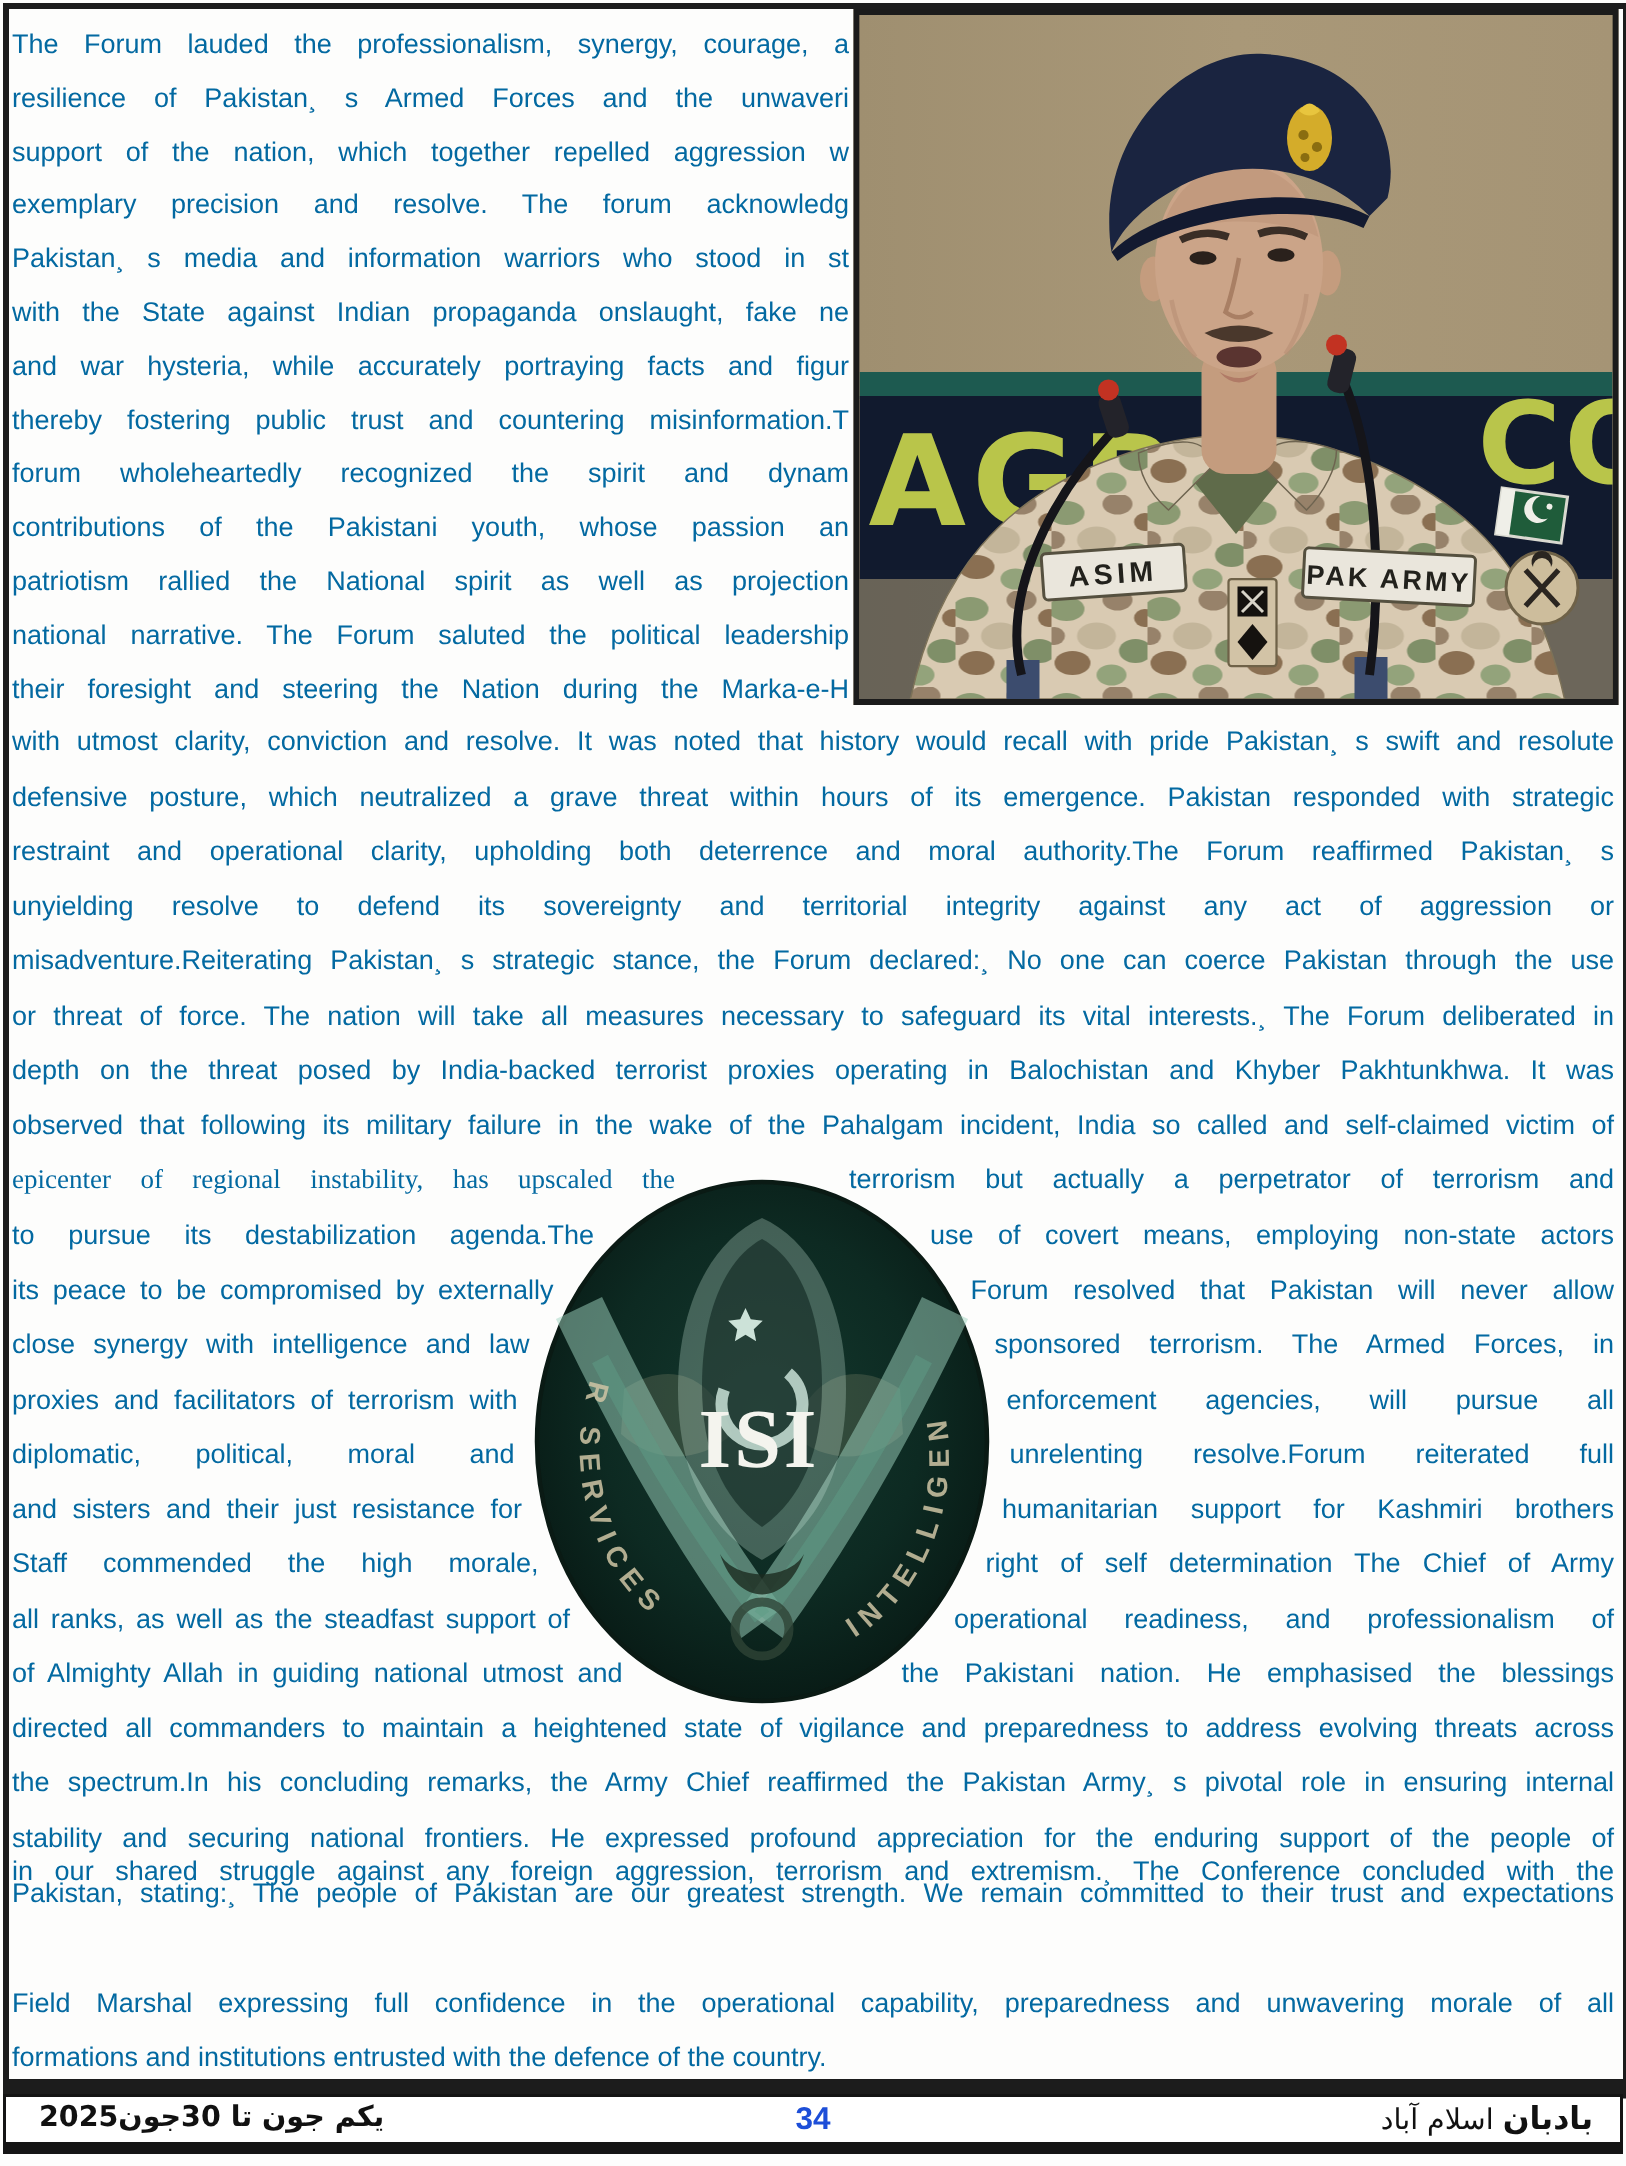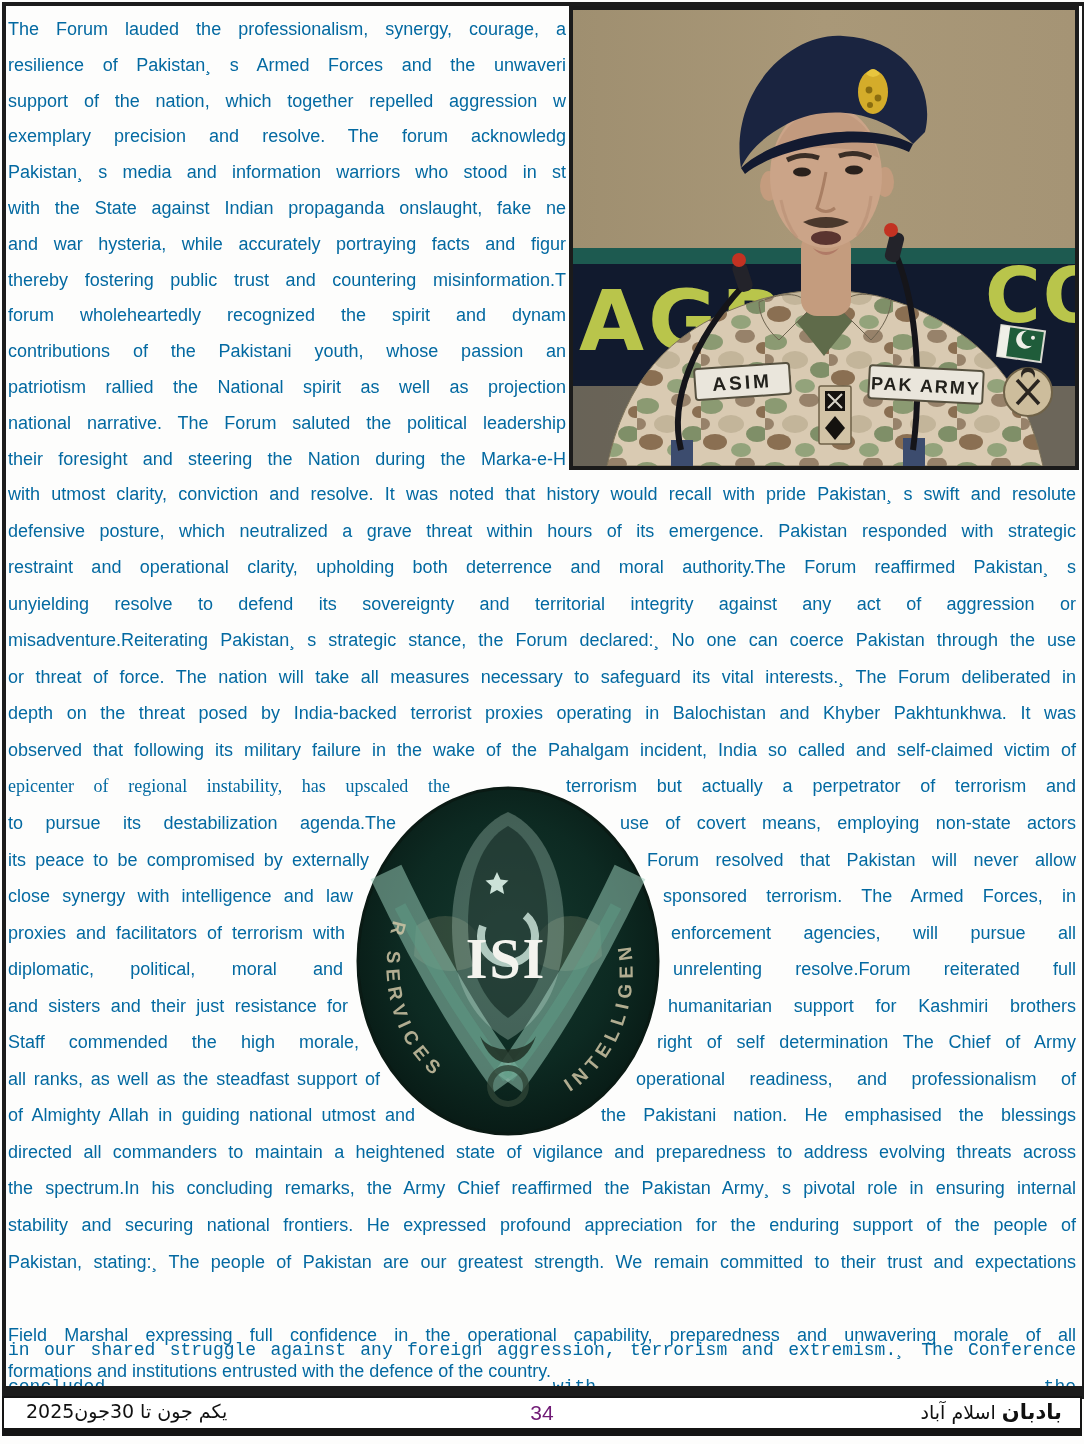--- a/index.html
+++ b/index.html
@@ -14,23 +14,23 @@
   
   .photo{position:absolute;left:569px;top:6px;width:510px;height:464px;box-sizing:border-box;
          border:4px solid #1b1b1b;background:#a69577;z-index:3;}
   
   .isilogo{position:absolute;left:356px;top:786px;width:304px;height:350px;z-index:4;}
   
   .footer{position:absolute;left:2px;top:1396px;width:1080px;height:40px;box-sizing:border-box;
           background:#fff;border:2px solid #141414;border-bottom:8px solid #141414;z-index:6;}
   .footer-inner{position:relative;width:100%;height:100%;}
   .f-left{position:absolute;left:22px;top:2px;font-family:"DejaVu Sans",sans-serif;
-          font-weight:normal;font-size:19px;color:#111;direction:rtl;}
-  .f-center{position:absolute;left:0;right:0;top:3px;text-align:center;font-weight:normal;
-            font-size:21px;color:#701a75;}
+          font-weight:bold;font-size:19px;color:#111;direction:rtl;}
+  .f-center{position:absolute;left:0;right:0;top:3px;text-align:center;font-weight:bold;
+            font-size:21px;color:#1d4ed8;}
   .f-right{position:absolute;right:18px;top:2px;font-family:"DejaVu Sans",sans-serif;
            font-size:19px;color:#111;direction:rtl;}
   .f-right .b{font-weight:bold;font-size:21px;}
 </style>
 </head>
 <body>
 
 <div class="page">
 
   <div class="frame"></div>
@@ -94,21 +94,21 @@
         <span class="seg just" style="left: 636px; width: 440px;">operational readiness, and professionalism of</span>
       </div>
       <div class="tline just" style="top: 1097.3px; left: 0px; width: 1084px;">
         <span class="seg just" style="left: 8px; width: 407px;">of Almighty Allah in guiding national utmost and</span>
         <span class="seg just" style="left: 601px; width: 475px;">the Pakistani nation. He emphasised the blessings</span>
       </div>
       <div class="tline just" style="top: 1133.9px; left: 8px; width: 1068px;">directed all commanders to maintain a heightened state of vigilance and preparedness to address evolving threats across</div>
       <div class="tline just" style="top: 1170.4px; left: 8px; width: 1068px;">the spectrum.In his concluding remarks, the Army Chief reaffirmed the Pakistan Army¸ s pivotal role in ensuring internal</div>
       <div class="tline just" style="top: 1207px; left: 8px; width: 1068px;">stability and securing national frontiers. He expressed profound appreciation for the enduring support of the people of</div>
       <div class="tline just" style="top: 1243.5px; left: 8px; width: 1068px;">Pakistan, stating:¸ The people of Pakistan are our greatest strength. We remain committed to their trust and expectations</div>
-      <div class="tline just" style="top: 1332px; left: 8px; width: 1068px; font-family: Liberation Mono, monospace;">in our shared struggle against any foreign aggression, terrorism and extremism.¸ The Conference concluded with the</div>
+      <div class="tline just" style="top: 1229px; left: 8px; width: 1068px;">in our shared struggle against any foreign aggression, terrorism and extremism.¸ The Conference concluded with the</div>
       <div class="tline just" style="top: 1316.7px; left: 8px; width: 1068px;">Field Marshal expressing full confidence in the operational capability, preparedness and unwavering morale of all</div>
       <div class="tline" style="top: 1353.2px; left: 8px; width: 1068px;">formations and institutions entrusted with the defence of the country.</div>
     </div>
 
   <div class="photo">
     <svg width="502" height="456" viewBox="0 0 502 456">
       <defs>
         <linearGradient id="wall" x1="0" y1="0" x2="1" y2="0">
           <stop offset="0" stop-color="#9f8f70"></stop>
             <stop offset="0.5" stop-color="#a99878"></stop>

